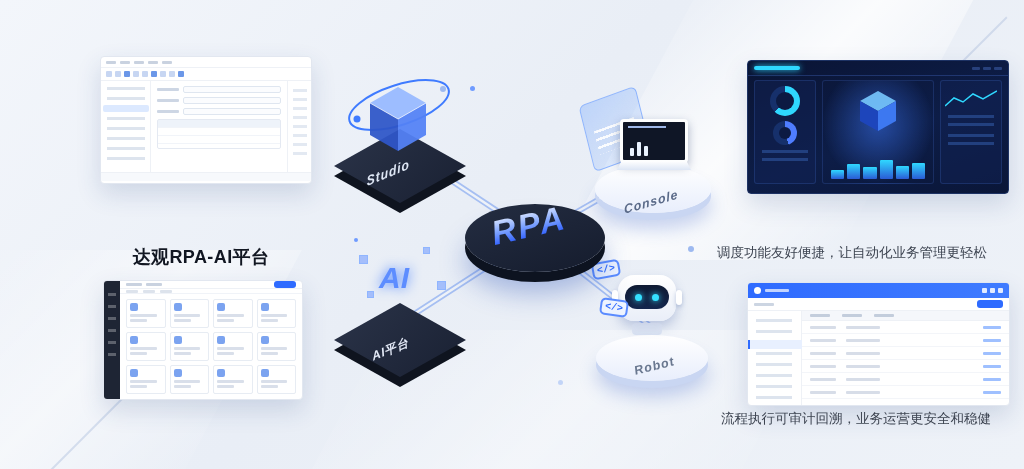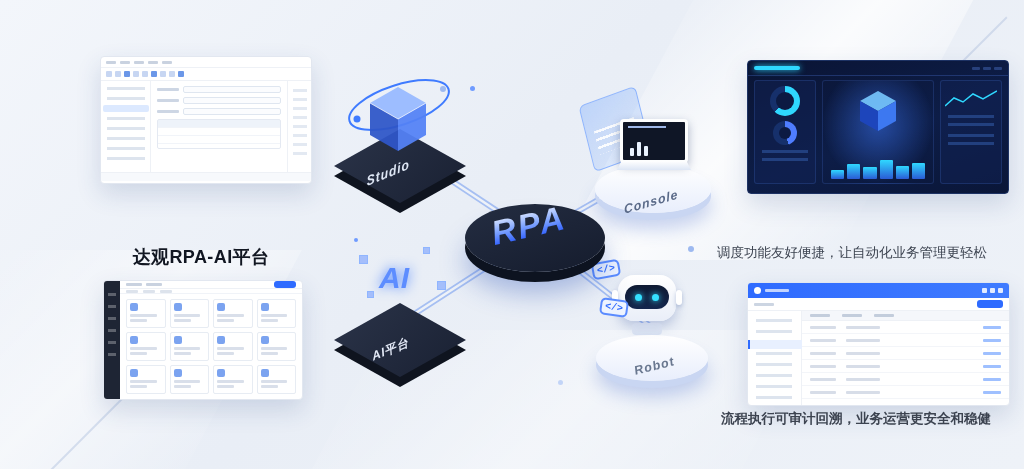--- a/index.html
+++ b/index.html
@@ -14,21 +14,21 @@
   .st3{left:330px;top:330px;width:430px;height:210px;opacity:.5;}
   .hline{position:absolute;height:2px;background:rgba(185,200,226,.55);transform:rotate(-45deg);pointer-events:none;}
 
   
   .sec-title{position:absolute;transform:translateX(-50%);font-size:18px;font-weight:700;color:#121722;letter-spacing:.4px;white-space:nowrap;margin:0;}
   .sec-caption{position:absolute;transform:translateX(-50%);font-size:13.5px;color:#3c4350;white-space:nowrap;margin:0;}
   .t-dev{left:200px;top:25px;} .t-control{left:848px;top:25px;}
   .t-ai{left:201px;top:245px;} .t-robot{left:856px;top:245px;}
   .c-dev{left:210px;top:195px;} .c-control{left:852px;top:196px;margin-top:48px;}
   .c-ai{left:298px;top:407px;white-space:normal;width:500px;text-align:center;line-height:1.55;}
-  .c-robot{left:856px;top:410px;font-weight:bold;}
+  .c-robot{left:856px;top:410px;}
 
   
   .thumb{position:absolute;border-radius:4px;box-shadow:0 10px 24px rgba(40,70,130,.16);box-sizing:border-box;}
   .thumb *{box-sizing:border-box;}
   i,b,s{display:block;}
 
   
   .s-dev{left:100px;top:56px;width:212px;height:128px;background:#fff;border:1px solid #e2e7f0;overflow:hidden;}
   .dt-menu{height:11px;border-bottom:1px solid #eef1f6;display:flex;align-items:center;gap:4px;padding:0 5px;}
   .dt-menu i{width:10px;height:3px;background:#c9d2e0;border-radius:1px;}

